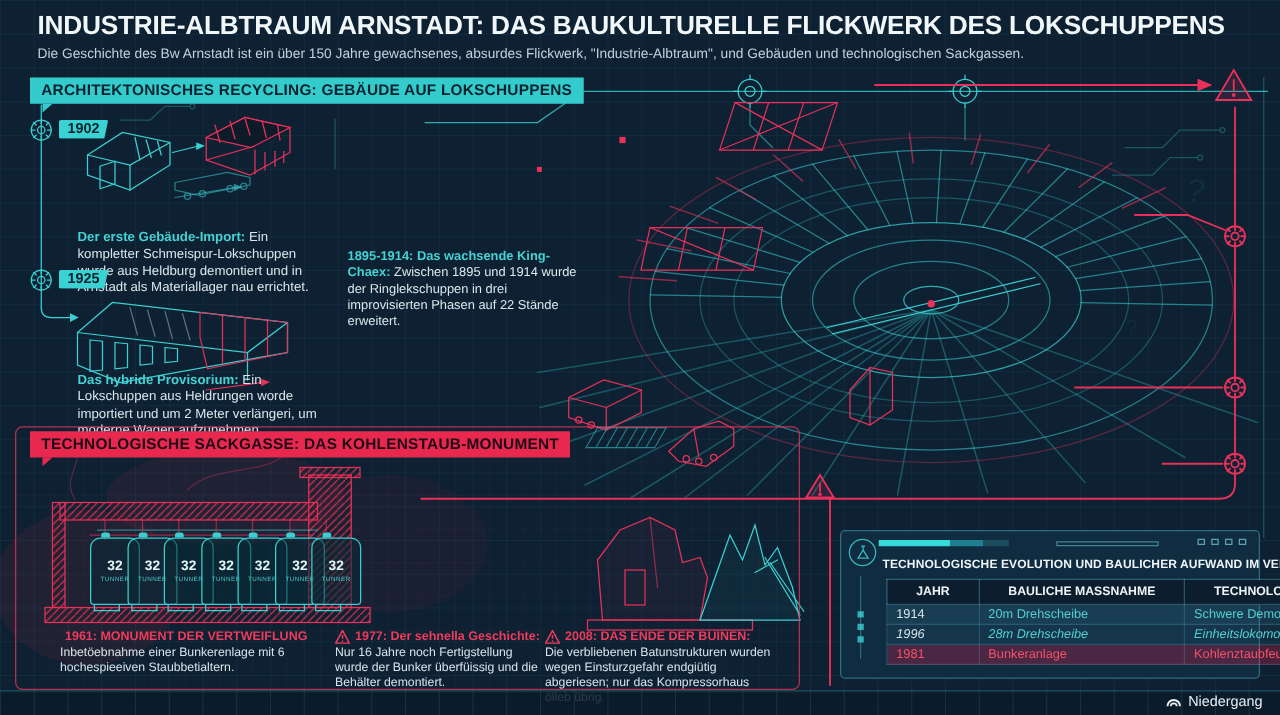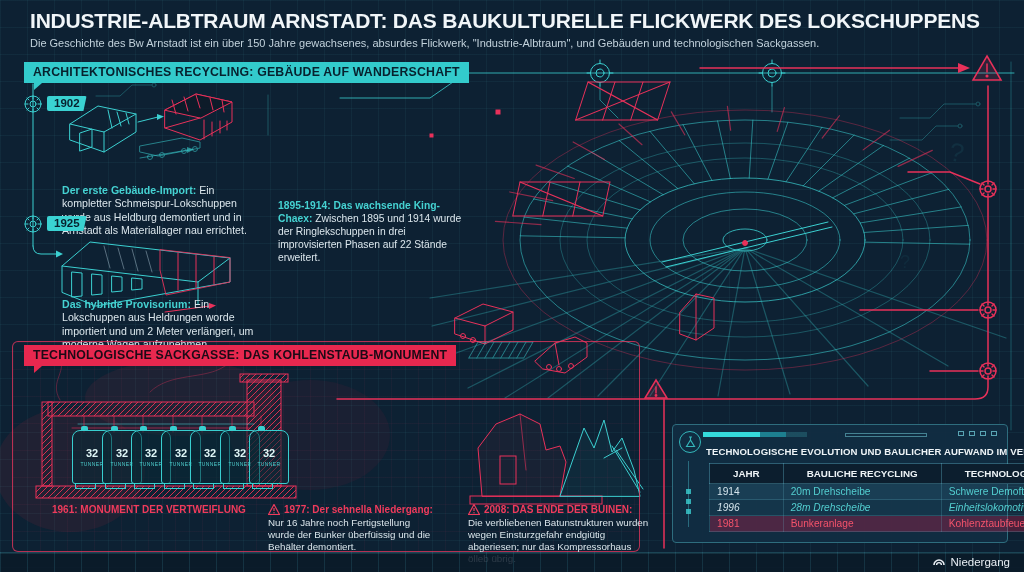--- a/index.html
+++ b/index.html
@@ -393,21 +393,21 @@
       <path class="t1" d="M560,496 L572,462 L584,428 L594,448 L604,420 L612,452 L622,438 L634,470 L640,496 Z" style="fill:rgba(60,207,208,.05)"></path>
       <line class="t1" x1="612" y1="446" x2="640" y2="492"></line>
       <line class="t1" x1="616" y1="450" x2="643" y2="489"></line>
       <line class="t1" x1="604" y1="458" x2="622" y2="448"></line>
     </g>
   </svg>
 
   <div class="title">INDUSTRIE-ALBTRAUM ARNSTADT: DAS BAUKULTURELLE FLICKWERK DES LOKSCHUPPENS</div>
   <div class="subtitle">Die Geschichte des Bw Arnstadt ist ein über 150 Jahre gewachsenes, absurdes Flickwerk, "Industrie-Albtraum", und Gebäuden und technologischen Sackgassen.</div>
 
-  <div class="chip chip-teal">ARCHITEKTONISCHES RECYCLING: GEBÄUDE AUF WANDERSCHAFT</div>
+  <div class="chip chip-teal">ARCHITEKTONISCHES RECYCLING: GEBÄUDE AUF LOKSCHUPPENS</div>
 
   <div class="year-badge" style="left:47px;top:96px">1902</div>
   <div class="textblock" style="left:62px;top:184px;width:202px">
     <b>Der erste Gebäude-Import:</b> <span>Ein kompletter Schmeispur-Lokschuppen wurde aus Heldburg demontiert und in Arnstadt als Materiallager nau errichtet.</span>
   </div>
 
   <div class="year-badge" style="left:47px;top:216px">1925</div>
   <div class="textblock" style="left:62px;top:298px;width:196px">
     <b>Das hybride Provisorium:</b> <span>Ein Lokschuppen aus Heldrungen worde importiert und um 2 Meter verlängeri, um moderne Wagen aufzunehmen.</span>
   </div>
@@ -452,33 +452,34 @@
 
   <div class="event" style="left:48px;width:190px">
     <div class="event-title">
       <svg width="12" height="11" viewBox="0 0 12 11">
           <polygon points="6,0.5 11.5,10.5 0.5,10.5" fill="none" stroke="#ef3b5c" stroke-width="1.2"></polygon>
           <line x1="6" y1="4" x2="6" y2="7" stroke="#ef3b5c" stroke-width="1.2"></line>
           <circle cx="6" cy="8.8" r=".7" fill="#ef3b5c"></circle>
         </svg>
       <span>1961: MONUMENT DER VERTWEIFLUNG</span>
     </div>
+    <div class="event-body">Inbetöebnahme einer Bunkerenlage mit 6 hochespieeiven Staubbetialtern.</div>
   </div>
   <div class="event" style="left:268px;width:168px">
     <div class="event-title">
       <svg width="12" height="11" viewBox="0 0 12 11">
           <polygon points="6,0.5 11.5,10.5 0.5,10.5" fill="none" stroke="#ef3b5c" stroke-width="1.2"></polygon>
           <line x1="6" y1="4" x2="6" y2="7" stroke="#ef3b5c" stroke-width="1.2"></line>
           <circle cx="6" cy="8.8" r=".7" fill="#ef3b5c"></circle>
         </svg>
-      <span>1977: Der sehnella Niedergang:</span>
+      <span>1977: Der sehnella Geschichte:</span>
     </div>
     <div class="event-body">Nur 16 Jahre noch Fertigstellung wurde der Bunker überfüissig und die Behälter demontiert.</div>
   </div>
-  <div class="event" style="left:468px;width:182px">
+  <div class="event" style="left:436px;width:182px">
     <div class="event-title">
       <svg width="12" height="11" viewBox="0 0 12 11">
           <polygon points="6,0.5 11.5,10.5 0.5,10.5" fill="none" stroke="#ef3b5c" stroke-width="1.2"></polygon>
           <line x1="6" y1="4" x2="6" y2="7" stroke="#ef3b5c" stroke-width="1.2"></line>
           <circle cx="6" cy="8.8" r=".7" fill="#ef3b5c"></circle>
         </svg>
       <span>2008: DAS ENDE DER BUINEN:</span>
     </div>
     <div class="event-body">Die verbliebenen Batunstrukturen wurden wegen Einsturzgefahr endgiütig abgeriesen; nur das Kompressorhaus ölleb übrig.</div>
   </div>
@@ -505,21 +506,21 @@
     <div class="tpanel-title">TECHNOLOGISCHE EVOLUTION UND BAULICHER AUFWAND IM VERGLEICH</div>
     <table class="cmp">
       <colgroup>
           <col style="width:52px">
           <col style="width:112px">
           <col style="width:124px">
         </colgroup>
       <thead>
         <tr>
           <th>JAHR</th>
-          <th>BAULICHE RECYCLING</th>
+          <th>BAULICHE MASSNAHME</th>
           <th>TECHNOLOGISCHER FORUS</th>
         </tr>
       </thead>
       <tbody>
         <tr class="r0">
           <td>1914</td>
           <td>20m Drehscheibe</td>
           <td>Schwere Demoftraktion</td>
         </tr>
         <tr class="r1">

